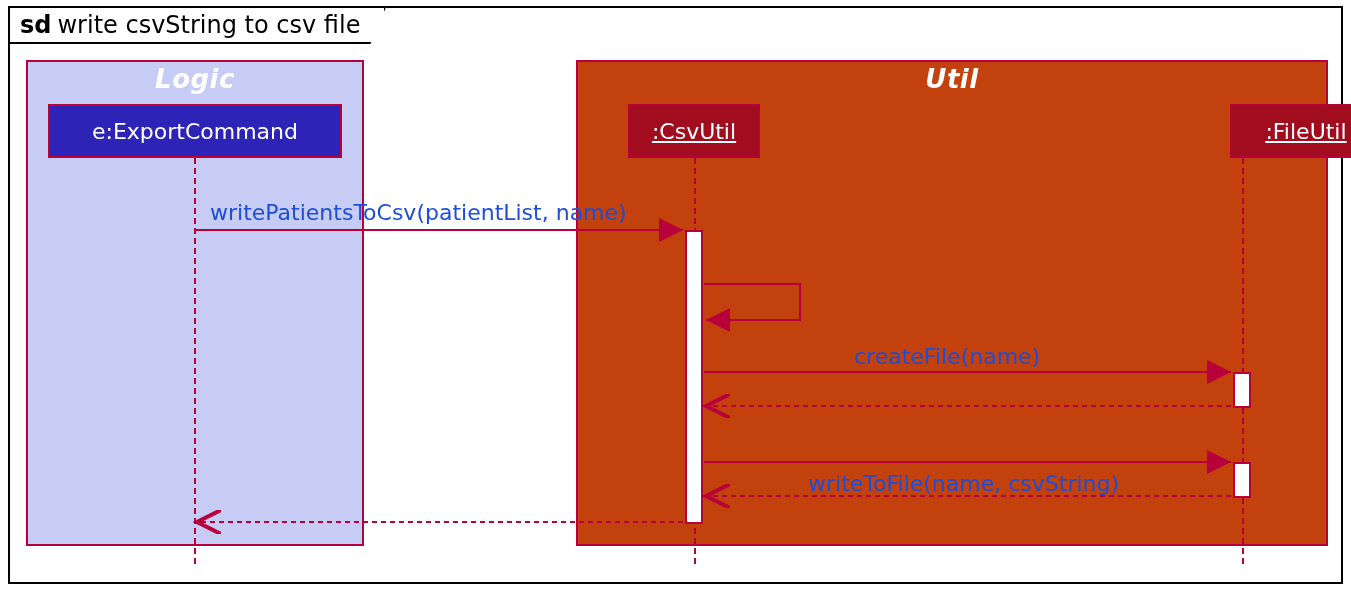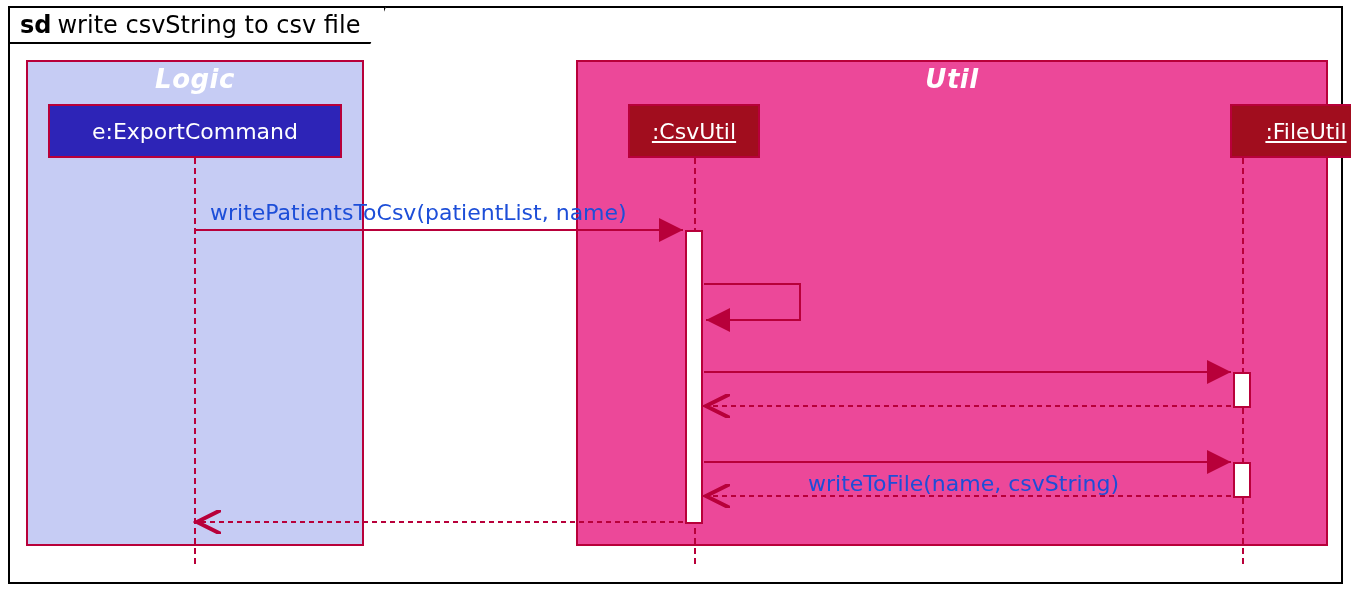--- a/index.html
+++ b/index.html
@@ -49,21 +49,21 @@
     font-style: italic;
   }
   .logic-pkg {
     left: 16px; top: 52px;
     width: 338px; height: 486px;
     background: #c6ccf4;
   }
   .util-pkg {
     left: 566px; top: 52px;
     width: 752px; height: 486px;
-    background: #ec4899;
+    background: #c2410c;
   }
 
   .lifeline-head {
     position: absolute;
     height: 54px;
     display: flex;
     align-items: center;
     justify-content: center;
     font-size: 22px;
     color: #fff;
@@ -153,15 +153,16 @@
     <line x1="1221" y1="398" x2="696" y2="398" stroke="#b8003a" stroke-width="2" stroke-dasharray="5,4" marker-end="url(#openArrow)"></line>
 
     <line x1="694" y1="454" x2="1221" y2="454" stroke="#b8003a" stroke-width="2" marker-end="url(#solidArrow)"></line>
 
     <line x1="1221" y1="488" x2="696" y2="488" stroke="#b8003a" stroke-width="2" stroke-dasharray="5,4" marker-end="url(#openArrow)"></line>
 
     <line x1="673" y1="514" x2="187" y2="514" stroke="#b8003a" stroke-width="2" stroke-dasharray="5,4" marker-end="url(#openArrow)"></line>
   </svg>
 
   <div class="msg-label" style="left:200px; top:192px;">writePatientsToCsv(patientList, name)</div>
+  <div class="msg-label" style="left:844px; top:336px;">createFile(name)</div>
   <div class="msg-label" style="left:798px; top:426px;margin-top:37px;">writeToFile(name, csvString)</div>
 
 </div>
 
 </body></html>

